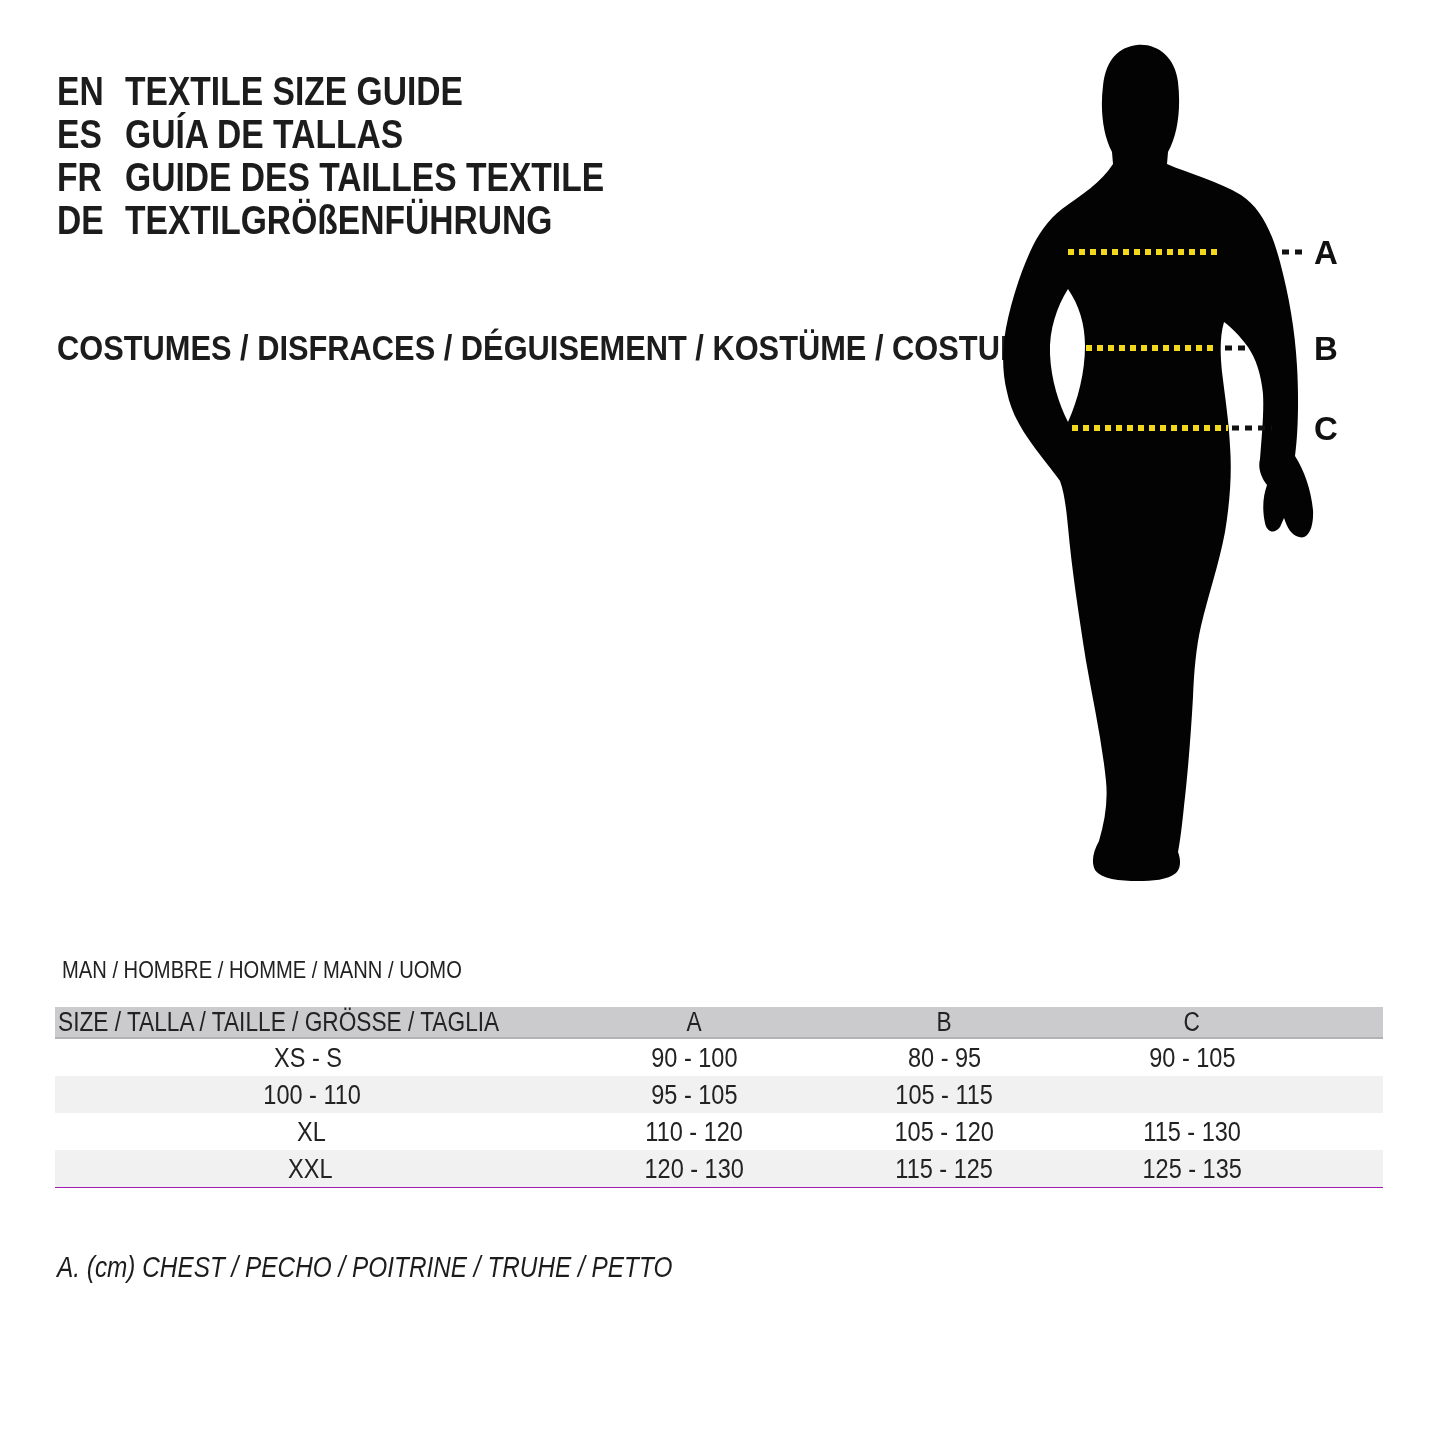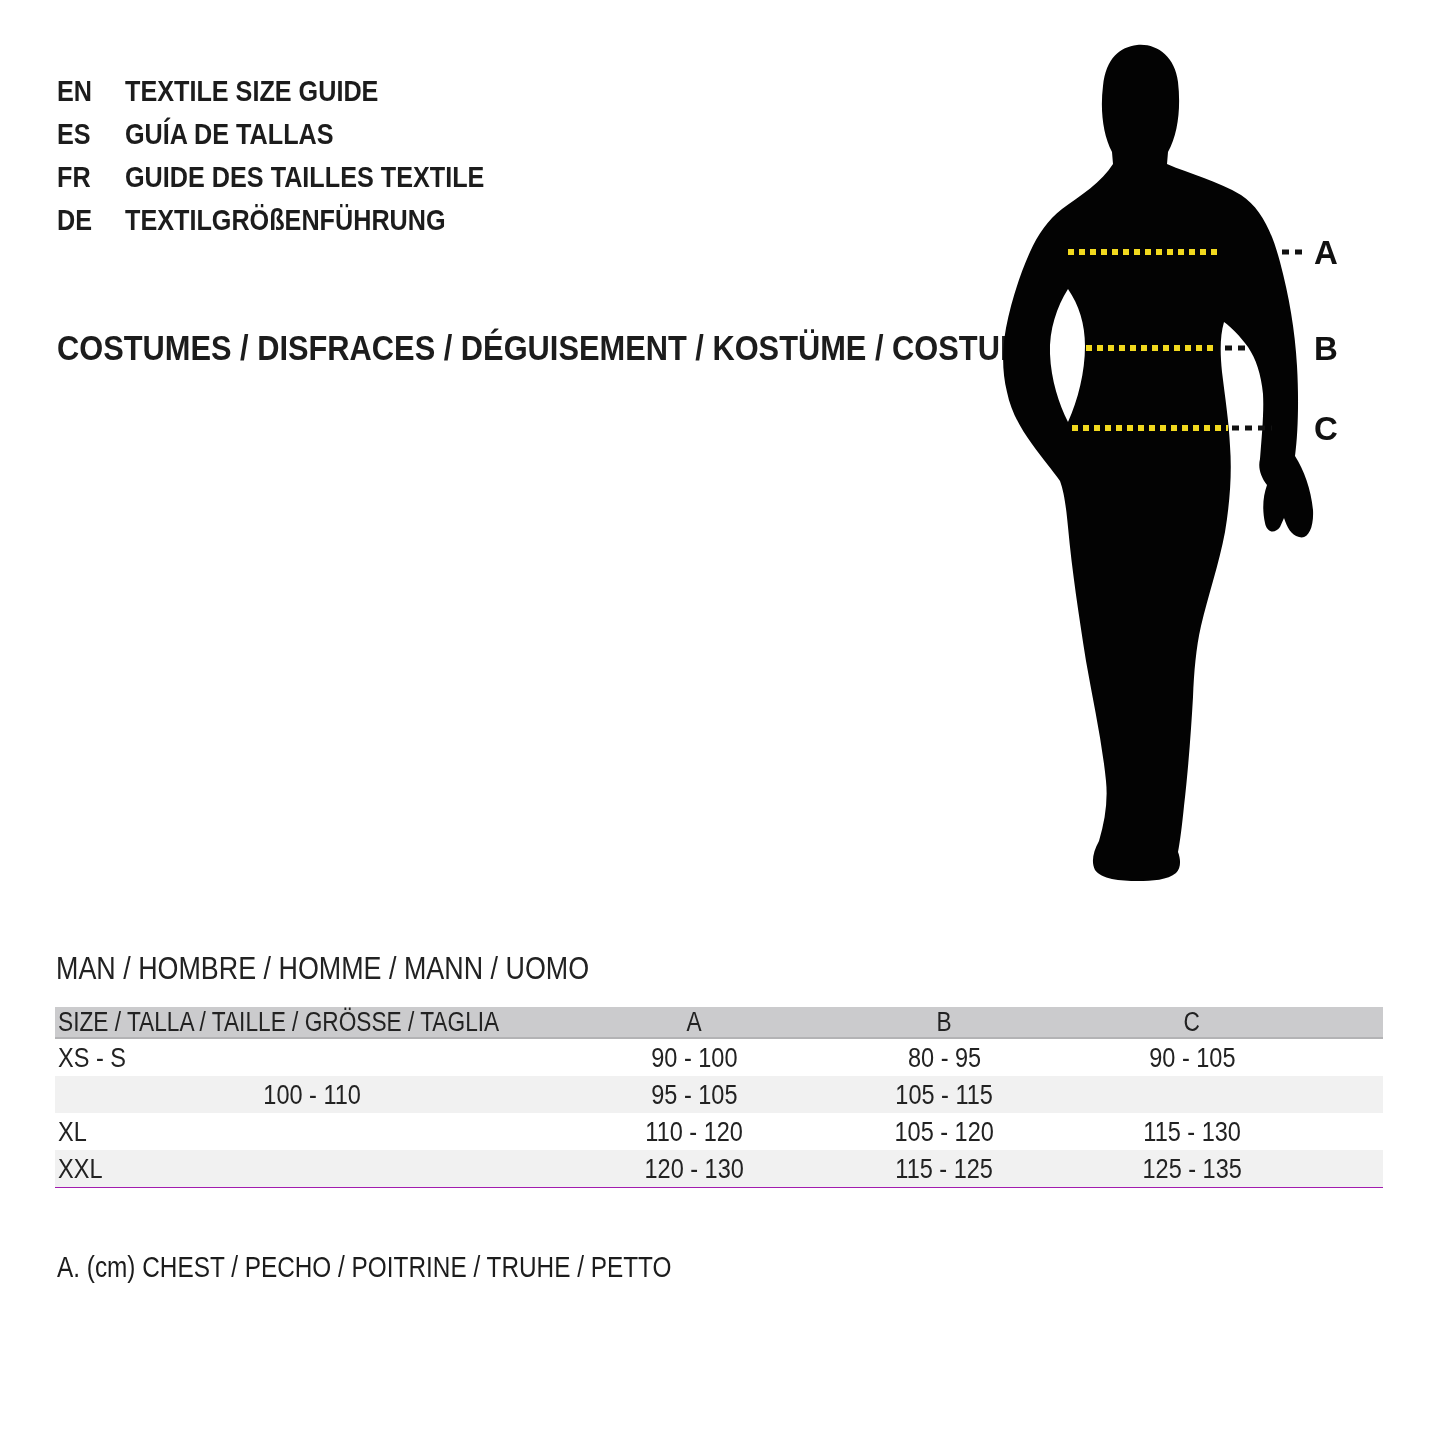--- a/index.html
+++ b/index.html
@@ -6,46 +6,46 @@
   .page{position:relative;width:1445px;height:1445px;background:#fff;overflow:hidden;
         font-family:"Liberation Sans","DejaVu Sans",sans-serif;color:#1c1c1c;}
 
   
   .cond{display:inline-block;transform:scaleX(.84);transform-origin:0 50%;white-space:nowrap;}
   .cond-c{display:inline-block;transform:scaleX(.84);transform-origin:50% 50%;white-space:nowrap;}
 
   
   .lang-list{position:absolute;left:57px;top:69px;}
   .lang-row{display:grid;grid-template-columns:68px auto;height:43px;align-items:center;}
-  .lang-code,.lang-label{font-weight:bold;font-size:30px;letter-spacing:0;}
+  .lang-code,.lang-label{font-weight:bold;font-size:40px;letter-spacing:0;}
 
   
   .costumes{position:absolute;left:57px;top:328px;margin:0;font-size:35px;font-weight:bold;}
   .costumes .cond{transform:scaleX(.88);}
 
   
   .figure{position:absolute;left:980px;top:40px;width:440px;height:880px;margin:0;}
   .figure svg{display:block;width:440px;height:880px;}
   .measure-label{font-family:"Liberation Sans","DejaVu Sans",sans-serif;font-weight:bold;font-size:33px;fill:#111;}
 
   
-  .man-title{position:absolute;left:56px;top:950px;margin:0;font-size:32px;font-weight:normal;color:#222;}
+  .man-title{position:absolute;left:56px;top:950px;margin:6px;font-size:24px;font-weight:normal;color:#222;}
 
   
   .size-table{position:absolute;left:55px;top:1007px;width:1328px;font-size:28px;color:#222;}
   .trow{display:grid;grid-template-columns:515px 248px 253px 242px 1fr;align-items:center;height:37px;}
   .trow.thead{height:30px;background:#cbcbcd;border-bottom:2px solid #b3b3b5;font-size:27px;}
   .trow:nth-child(odd):not(.thead){background:#f1f1f1;}
   .trow:last-child{border-bottom:1px solid #a21caf;}
-  .td-size{text-align:left;padding-left:3px;}
+  .td-size{text-align:center;padding-left:3px;}
   .td-c{text-align:center;}
 
   
   .legend{position:absolute;left:57px;top:1246px;}
-  .legend-row{height:42px;display:flex;align-items:center;font-size:29px;color:#1c1c1c;}
+  .legend-row{height:42px;display:flex;align-items:center;font-size:29px;color:#1c1c1c;font-style:italic;}
 </style>
 </head>
 <body>
 
 <div class="page">
 
   <section class="lang-list">
     <div class="lang-row">
       <span class="lang-code"><span class="cond">EN</span></span>
       <span class="lang-label"><span class="cond">TEXTILE SIZE GUIDE</span></span>

